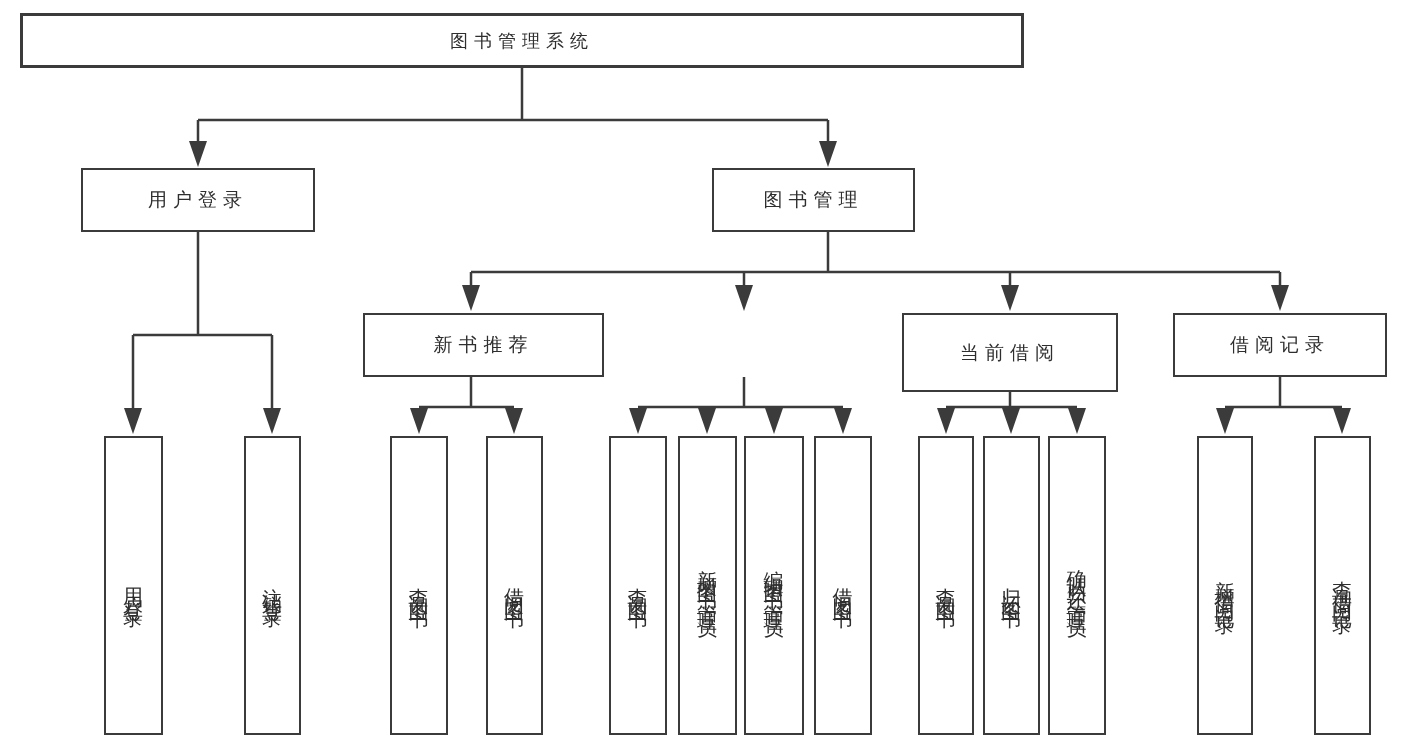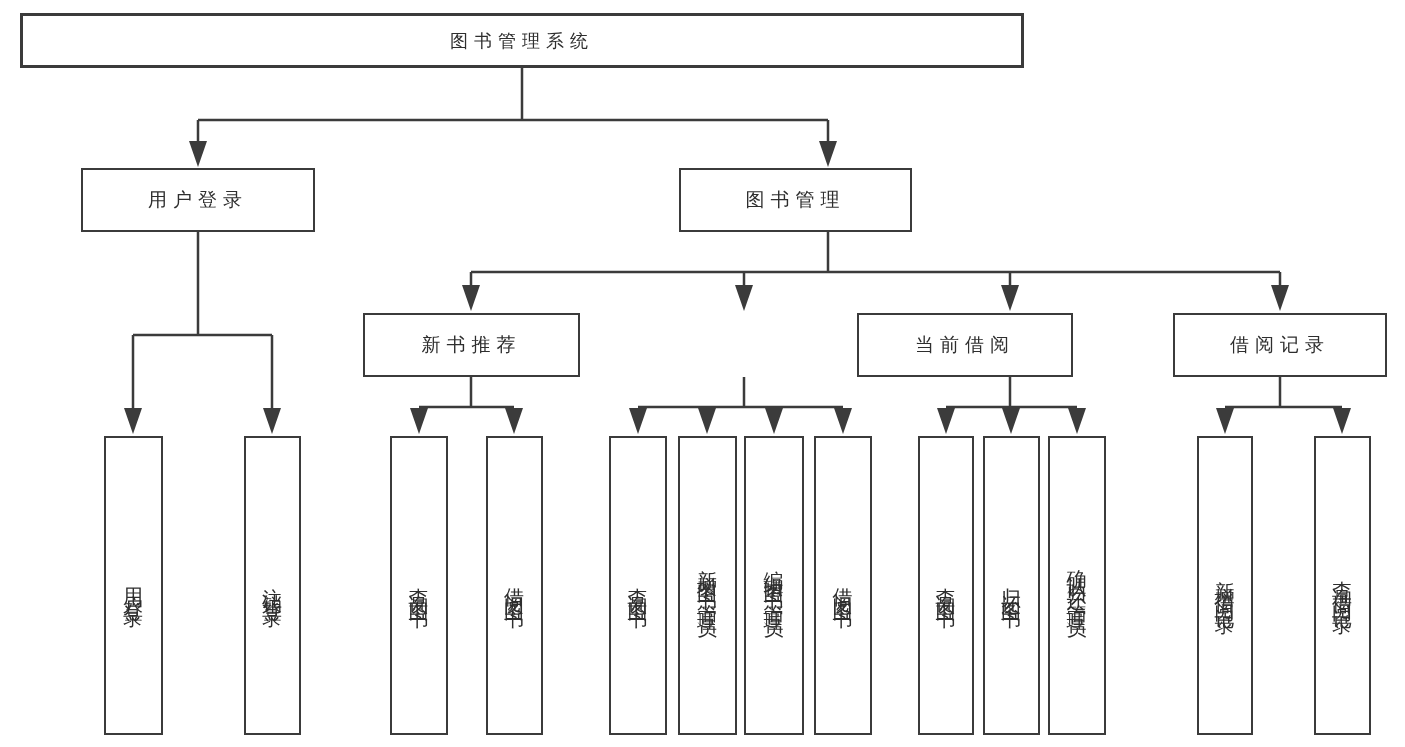--- a/index.html
+++ b/index.html
@@ -108,28 +108,28 @@
     </g>
   </svg>
 
   <div class="node root" style="left:20px; top:13px; width:1004px; height:55px;">
     <span class="hlabel">图书管理系统</span>
   </div>
 
   <div class="node" style="left:81px; top:168px; width:234px; height:64px;">
     <span class="hlabel">用户登录</span>
   </div>
-  <div class="node" style="left:679px; top:168px; width:233px; height:64px;">
+  <div class="node" style="left:712px; top:168px; width:203px; height:64px;">
     <span class="hlabel">图书管理</span>
   </div>
 
-  <div class="node" style="left:363px; top:313px; width:217px; height:64px;">
+  <div class="node" style="left:363px; top:313px; width:241px; height:64px;">
     <span class="hlabel">新书推荐</span>
   </div>
-  <div class="node" style="left:857px; top:313px; width:216px; height:64px;justify-content:center;">
+  <div class="node" style="left:902px; top:313px; width:216px; height:79px;justify-content:center;">
     <span class="hlabel">当前借阅</span>
   </div>
   <div class="node" style="left:1173px; top:313px; width:214px; height:64px;">
     <span class="hlabel">借阅记录</span>
   </div>
 
   <div class="node leaf" style="left:104px; top:436px; width:59px; height:299px;">
     <span class="vlabel">用户登录</span>
   </div>
   <div class="node leaf" style="left:244px; top:436px; width:57px; height:299px;">

